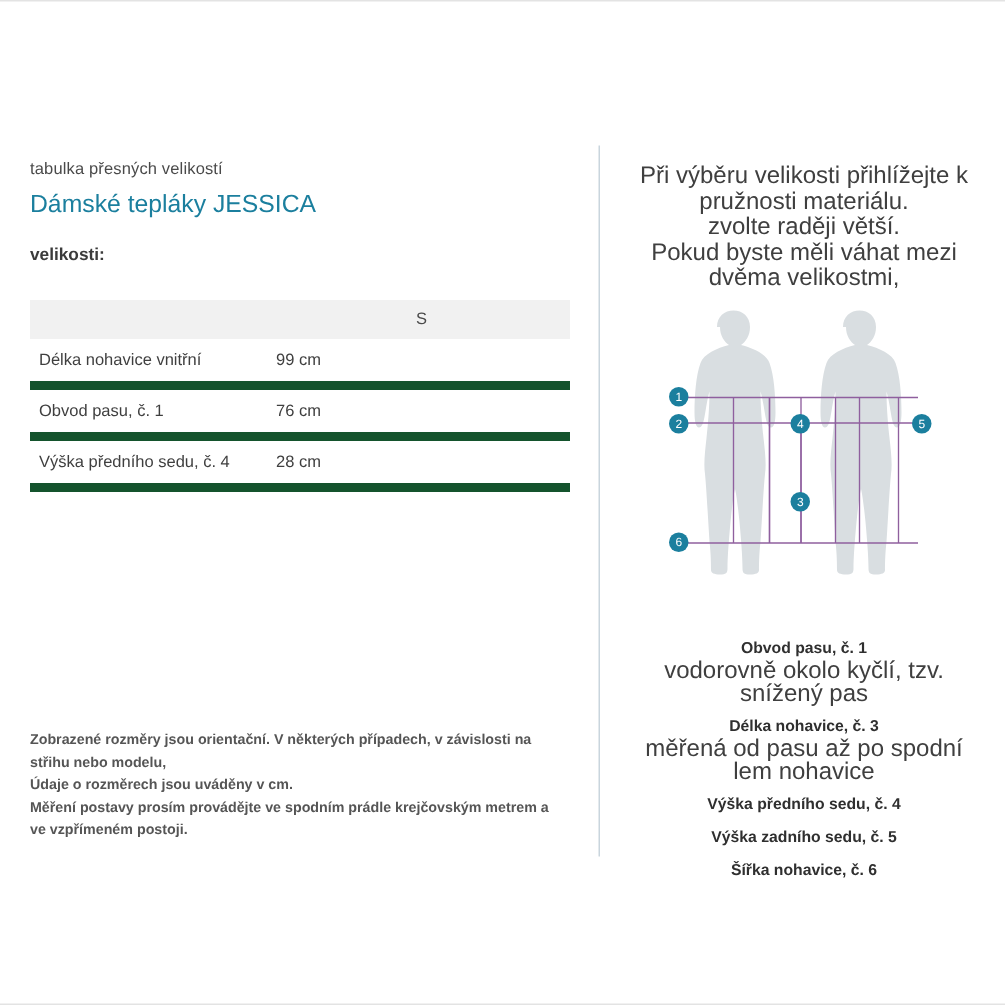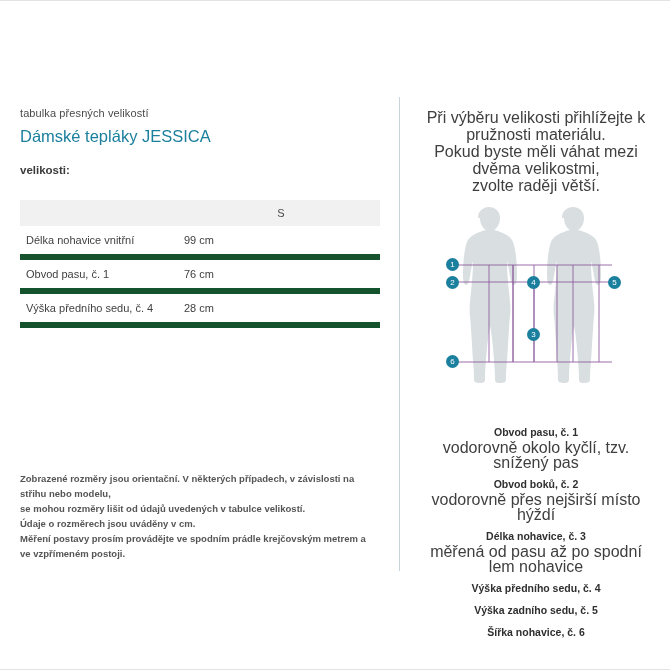--- a/index.html
+++ b/index.html
@@ -173,33 +173,32 @@
           </tr>
           <tr>
             <td>Výška předního sedu, č. 4</td>
             <td class="val">28 cm</td>
           </tr>
         </tbody>
       </table>
 
       <div class="footnote">
         <div>Zobrazené rozměry jsou orientační. V některých případech, v závislosti na střihu nebo modelu,</div>
-        <div>se mohou rozměry lišit od údajů uvedených v tabulce velikostí.</div>
         <div>Údaje o rozměrech jsou uváděny v cm.</div>
         <div>Měření postavy prosím provádějte ve spodním prádle krejčovským metrem a ve vzpřímeném postoji.</div>
       </div>
     </div>
 
     <div class="divider"></div>
 
     <div class="col-right">
       <div class="intro">
         <div>Při výběru velikosti přihlížejte k pružnosti materiálu.</div>
+        <div>zvolte raději větší.</div>
         <div>Pokud byste měli váhat mezi dvěma velikostmi,</div>
-        <div>zvolte raději větší.</div>
       </div>
 
       <div class="figure">
         <svg width="240" height="215" viewBox="0 0 240 215">
 
           <g fill="#d9dee1">
             <path d="M62,14 c0,-7 5,-11 11,-11 c6,0 11,4 11,11 c0,6 -3,10 -6,12
                      c8,2 17,6 19,12 c3,8 4,22 4,33 c0,6 -1,10 -3,10 c-2,0 -3,-3 -4,-9
                      c-1,-6 -2,-12 -3,-15 c0,10 1,22 2,31 c1,9 2,17 1,24
                      c-1,10 -2,30 -3,45 c-1,9 -1,16 -1,19 c0,2 -2,3 -6,3 c-4,0 -5,-1 -5,-4
@@ -246,24 +245,20 @@
         <span class="badge" style="left:111px; top:124px;">3</span>
         <span class="badge" style="left:30px; top:151px;">6</span>
       </div>
 
       <div class="legend">
         <div class="item">
           <div class="name">Obvod pasu, č. 1</div>
           <div class="desc">vodorovně okolo kyčlí, tzv. snížený pas</div>
         </div>
         <div class="item">
-          <div class="name">Obvod boků, č. 2</div>
-          <div class="desc">vodorovně přes nejširší místo hýždí</div>
-        </div>
-        <div class="item">
           <div class="name">Délka nohavice, č. 3</div>
           <div class="desc">měřená od pasu až po spodní lem nohavice</div>
         </div>
         <div class="item">
           <div class="name">Výška předního sedu, č. 4</div>
         </div>
         <div class="item">
           <div class="name">Výška zadního sedu, č. 5</div>
         </div>
         <div class="item">

